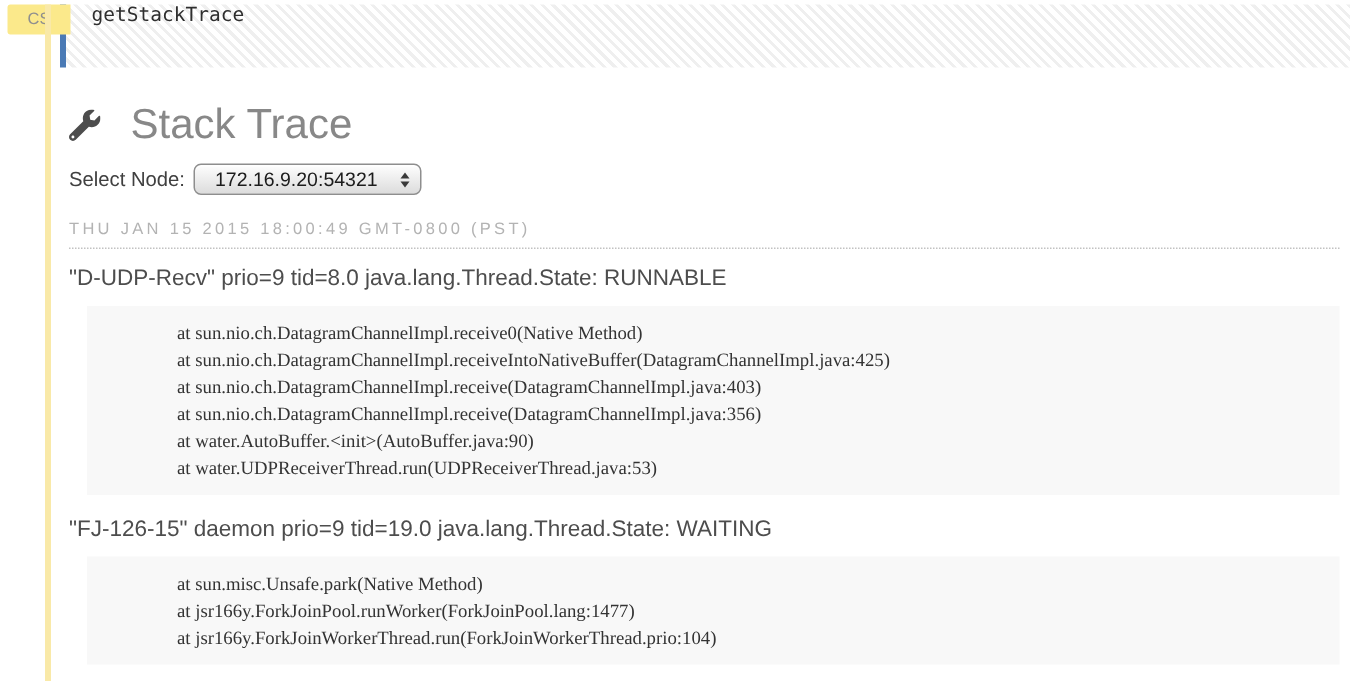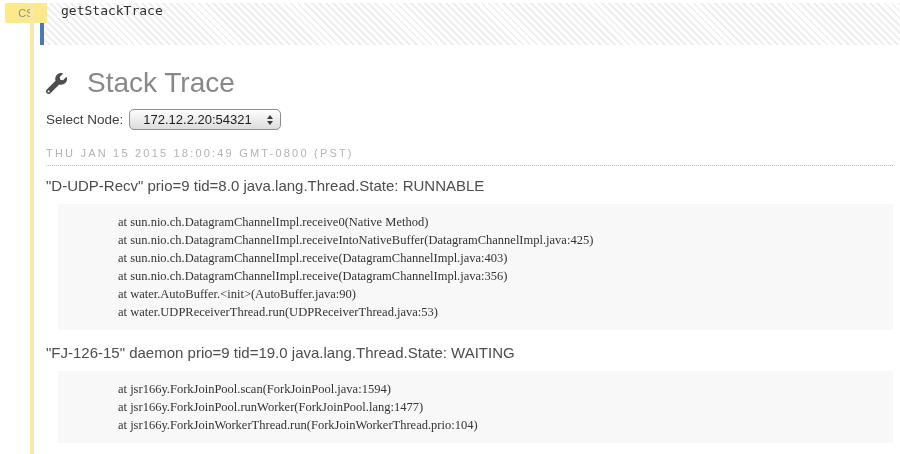--- a/index.html
+++ b/index.html
@@ -116,34 +116,34 @@
       <svg width="21" height="21" viewBox="0 0 512 512" aria-hidden="true">
         <path fill="#4d4d4d" d="M507.73 109.1c-2.24-9.03-13.54-12.09-20.12-5.51l-74.36 74.36-67.88-11.31-11.31-67.88 74.36-74.36c6.62-6.62 3.43-17.9-5.66-20.16-47.38-11.74-99.55.91-136.58 37.93-39.64 39.64-50.55 97.1-34.05 147.2L18.74 402.76c-24.99 24.99-24.99 65.51 0 90.5 24.99 24.99 65.51 24.99 90.5 0l213.21-213.21c50.12 16.71 107.47 5.68 147.37-34.22 37.07-37.07 49.7-89.32 37.91-136.73zM64 472c-13.25 0-24-10.75-24-24 0-13.26 10.75-24 24-24s24 10.74 24 24c0 13.25-10.75 24-24 24z"></path>
       </svg>
     </span>
     <span>Stack Trace</span>
   </h4>
 
   <div class="node-row">
     <span>Select Node:</span>
     <span class="select">
-      <span>172.12.2.20:54321</span>
+      <span>172.16.9.20:54321</span>
       <span class="arrows">
         <span class="arrow-up"></span>
           <span class="arrow-down"></span>
       </span>
     </span>
   </div>
 
   <div class="timestamp">THU JAN 15 2015 18:00:49 GMT-0800 (PST)</div>
 
   <div>
   <div>
     <div class="thread-header">"D-UDP-Recv" prio=9 tid=8.0 java.lang.Thread.State: RUNNABLE</div>
     <div class="frames"><div>at sun.nio.ch.DatagramChannelImpl.receive0(Native Method)</div><div>at sun.nio.ch.DatagramChannelImpl.receiveIntoNativeBuffer(DatagramChannelImpl.java:425)</div><div>at sun.nio.ch.DatagramChannelImpl.receive(DatagramChannelImpl.java:403)</div><div>at sun.nio.ch.DatagramChannelImpl.receive(DatagramChannelImpl.java:356)</div><div>at water.AutoBuffer.&lt;init&gt;(AutoBuffer.java:90)</div><div>at water.UDPReceiverThread.run(UDPReceiverThread.java:53)</div></div>
   </div>
 
   <div>
     <div class="thread-header">"FJ-126-15" daemon prio=9 tid=19.0 java.lang.Thread.State: WAITING</div>
-    <div class="frames"><div>at jsr166y.ForkJoinPool.scan(ForkJoinPool.java:1594)</div><div>at jsr166y.ForkJoinPool.runWorker(ForkJoinPool.lang:1477)</div><div>at jsr166y.ForkJoinWorkerThread.run(ForkJoinWorkerThread.prio:104)</div></div>
+    <div class="frames"><div>at sun.misc.Unsafe.park(Native Method)</div><div>at jsr166y.ForkJoinPool.runWorker(ForkJoinPool.lang:1477)</div><div>at jsr166y.ForkJoinWorkerThread.run(ForkJoinWorkerThread.prio:104)</div></div>
   </div>
 </div>
 </div>
 
 </body></html>

